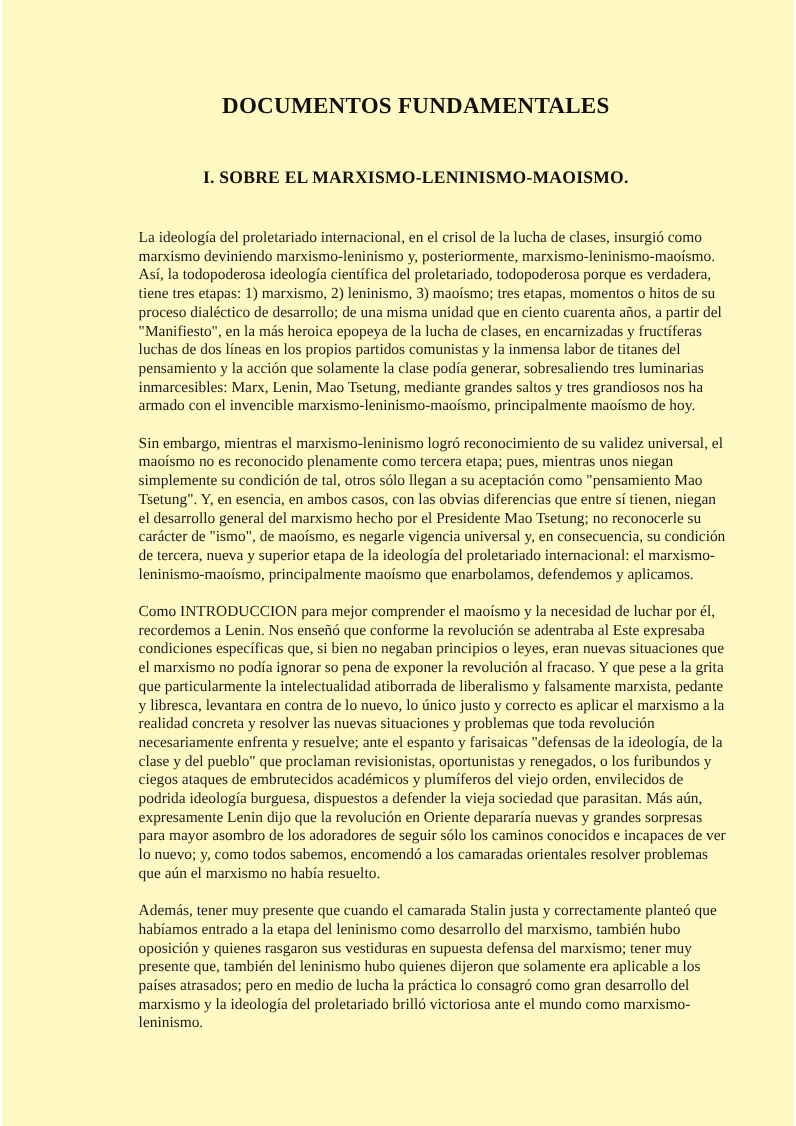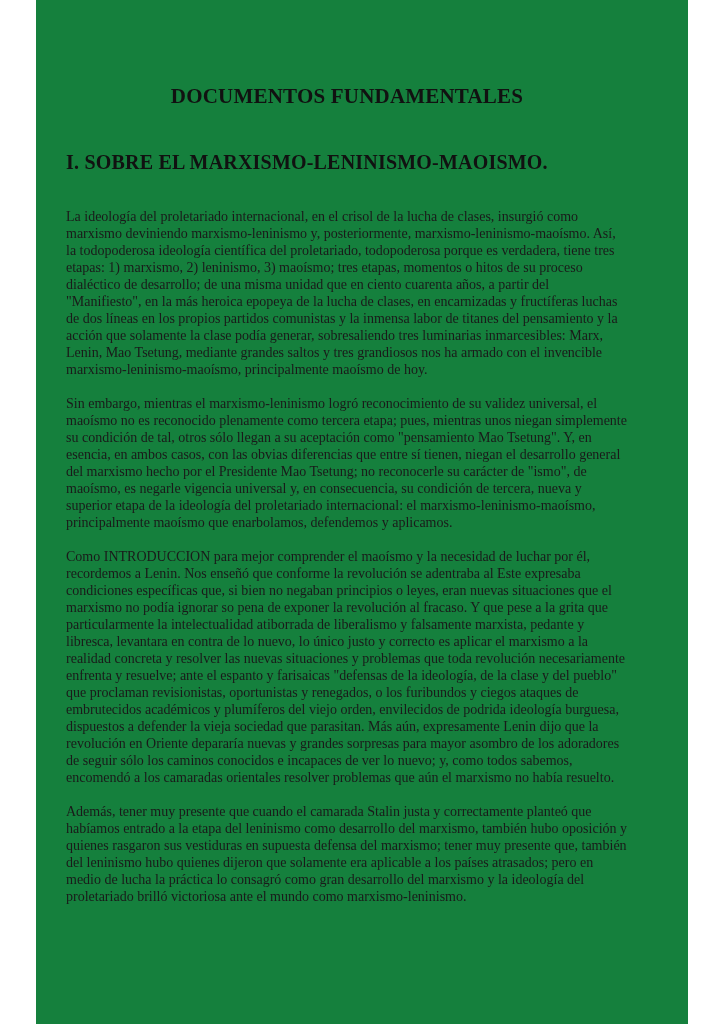--- a/index.html
+++ b/index.html
@@ -2,50 +2,51 @@
 <html><head>
 <meta charset="utf-8">
 <style>
   html, body {
     margin: 0;
     padding: 0;
     background: #ffffff;
   }
   .page {
     position: relative;
-    width: 652px;
+    width: 720px;
     height: 1024px;
     margin: 0 auto;
-    background: #15803d;
+    background: #fef9c3;
     color: #1a1a1a;
     font-family: "Liberation Serif", "DejaVu Serif", serif;
     overflow: hidden;
     box-sizing: border-box;
-    padding: 84px 60px 0 30px;
+    padding: 84px 60px 0 92px;
   }
   .doc-title {
     margin: 0;
     text-align: center;
     font-size: 21px;
     font-weight: bold;
     line-height: 24px;
     letter-spacing: 0.2px;
     color: #111111;
   }
   .section-heading {
     margin: 42px 0 0 0;
-    text-align: left;
-    font-size: 20px;
+    text-align: center;
+    font-size: 16px;
     font-weight: bold;
     line-height: 24px;
     letter-spacing: 0.2px;
     color: #111111;
   }
   .body-text {
     margin-top: 34px;
+    margin-left: 32px;
   }
   .body-paragraph {
     margin: 0 0 17px 0;
     font-size: 14px;
     line-height: 17px;
     text-align: left;
     color: #1a1a1a;
   }
 </style>
 </head>

